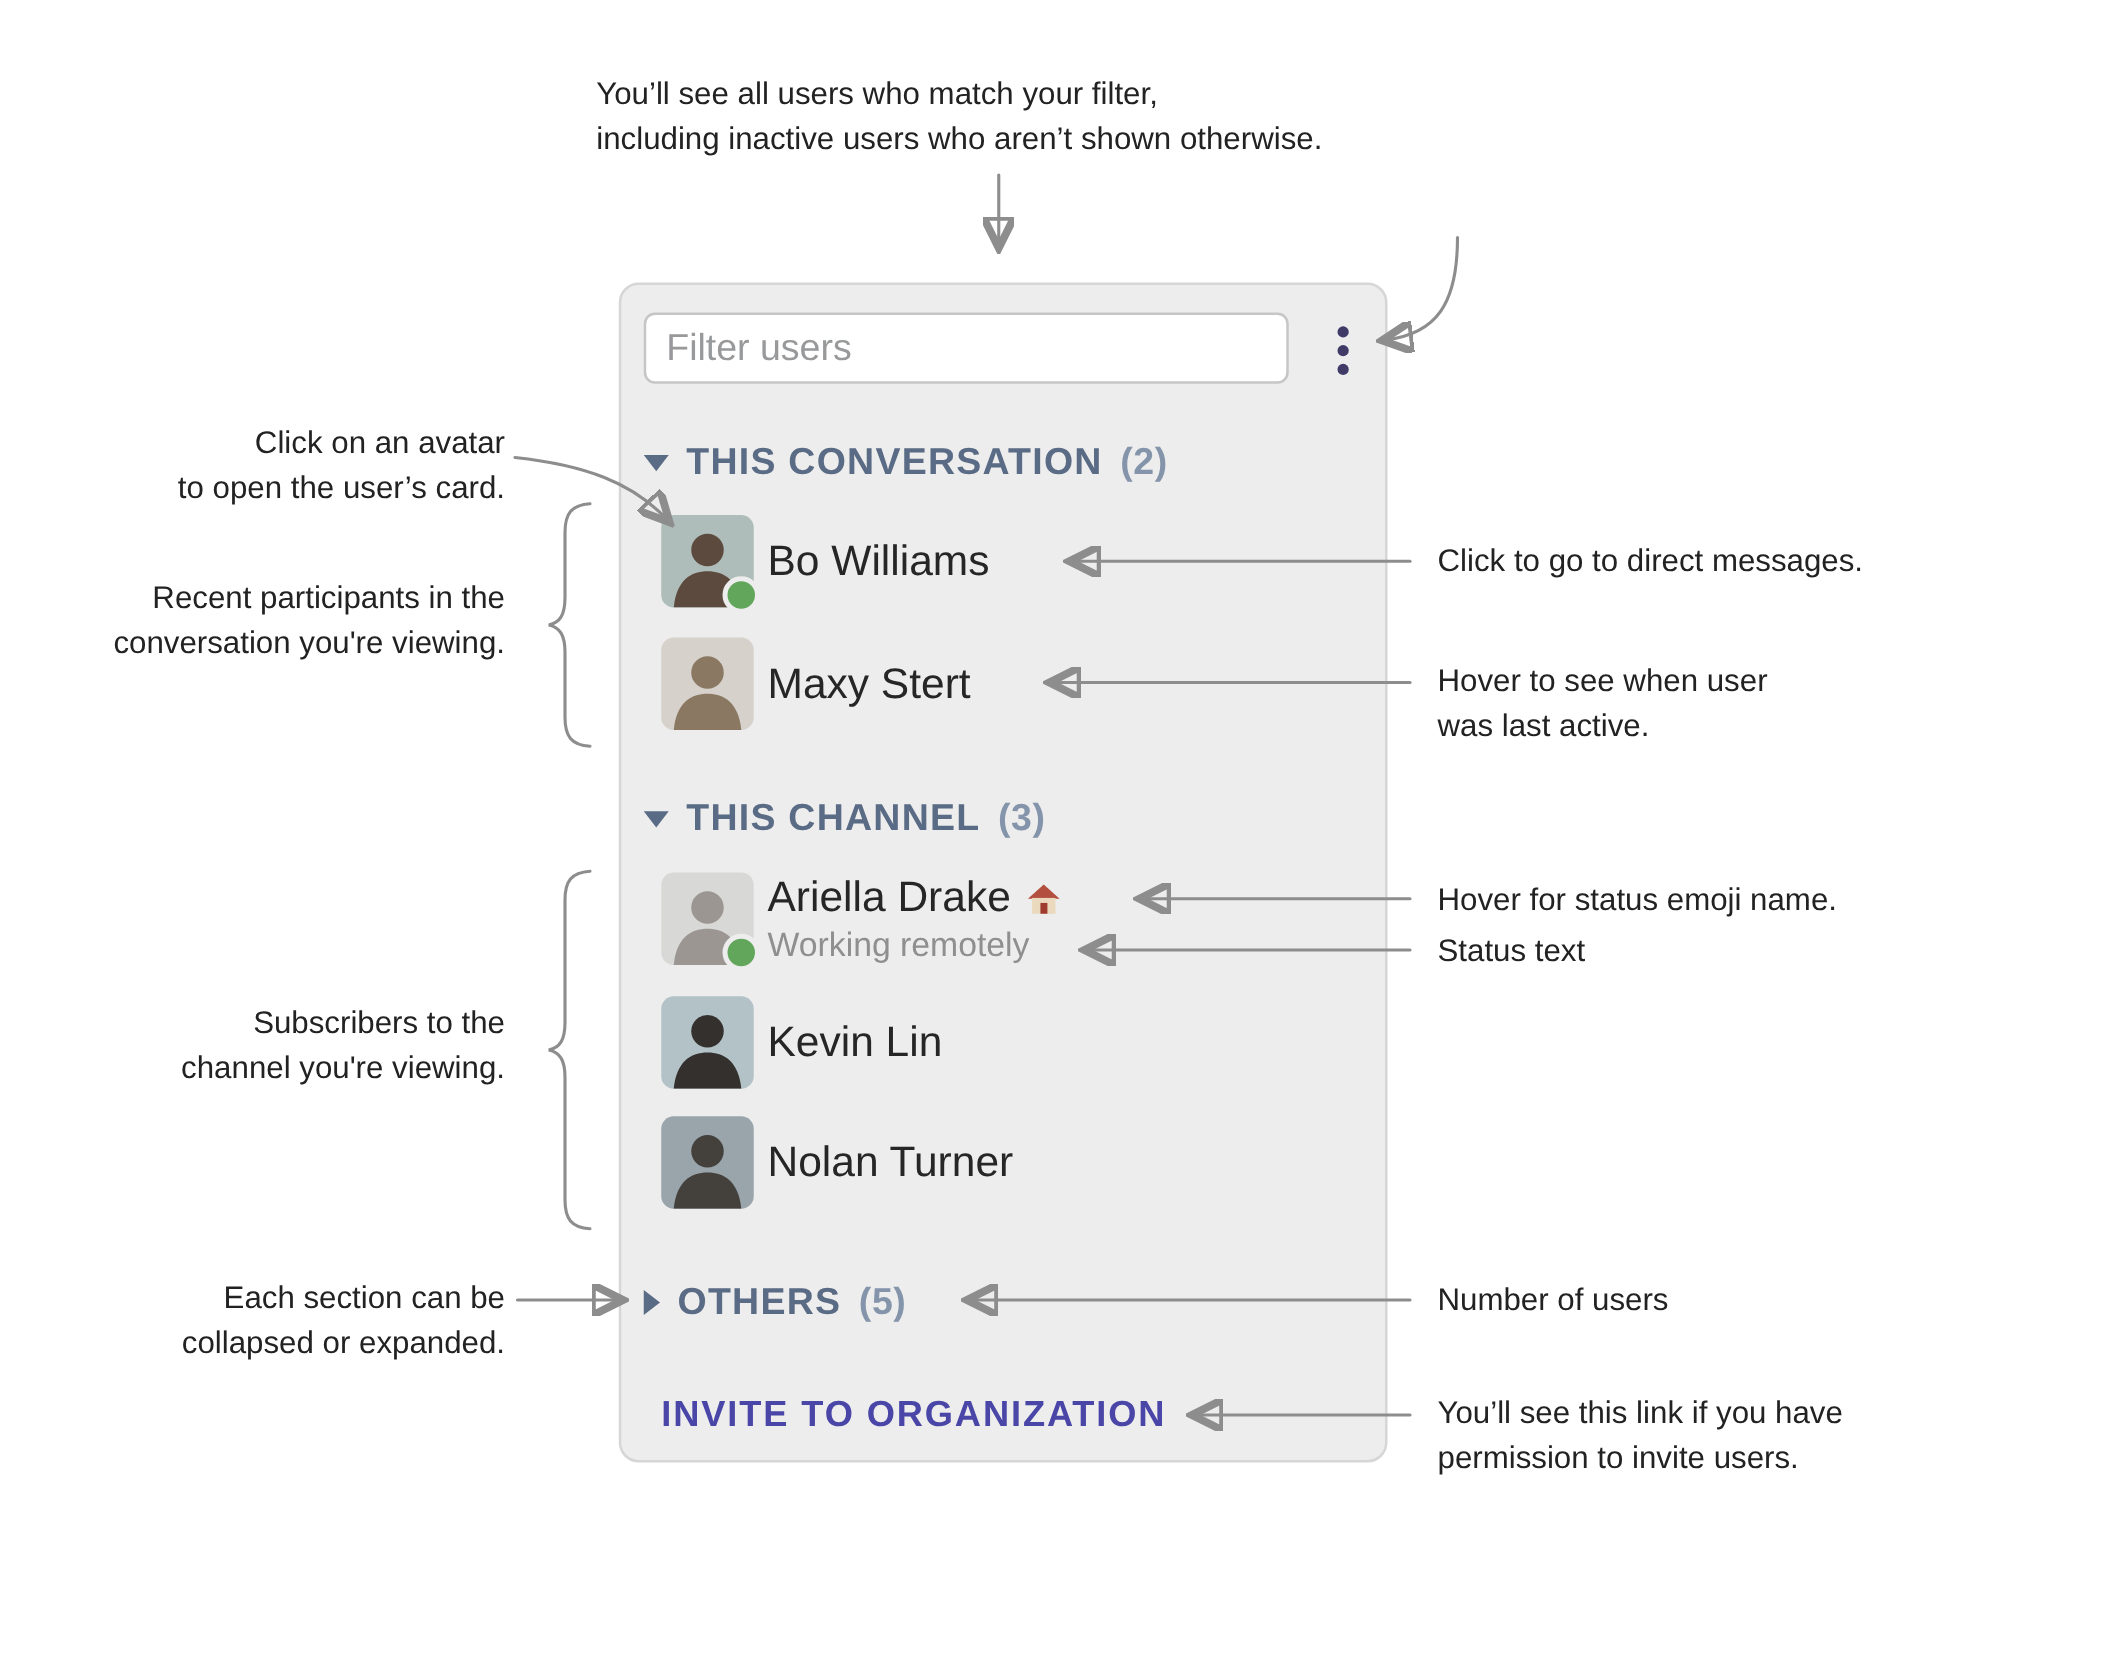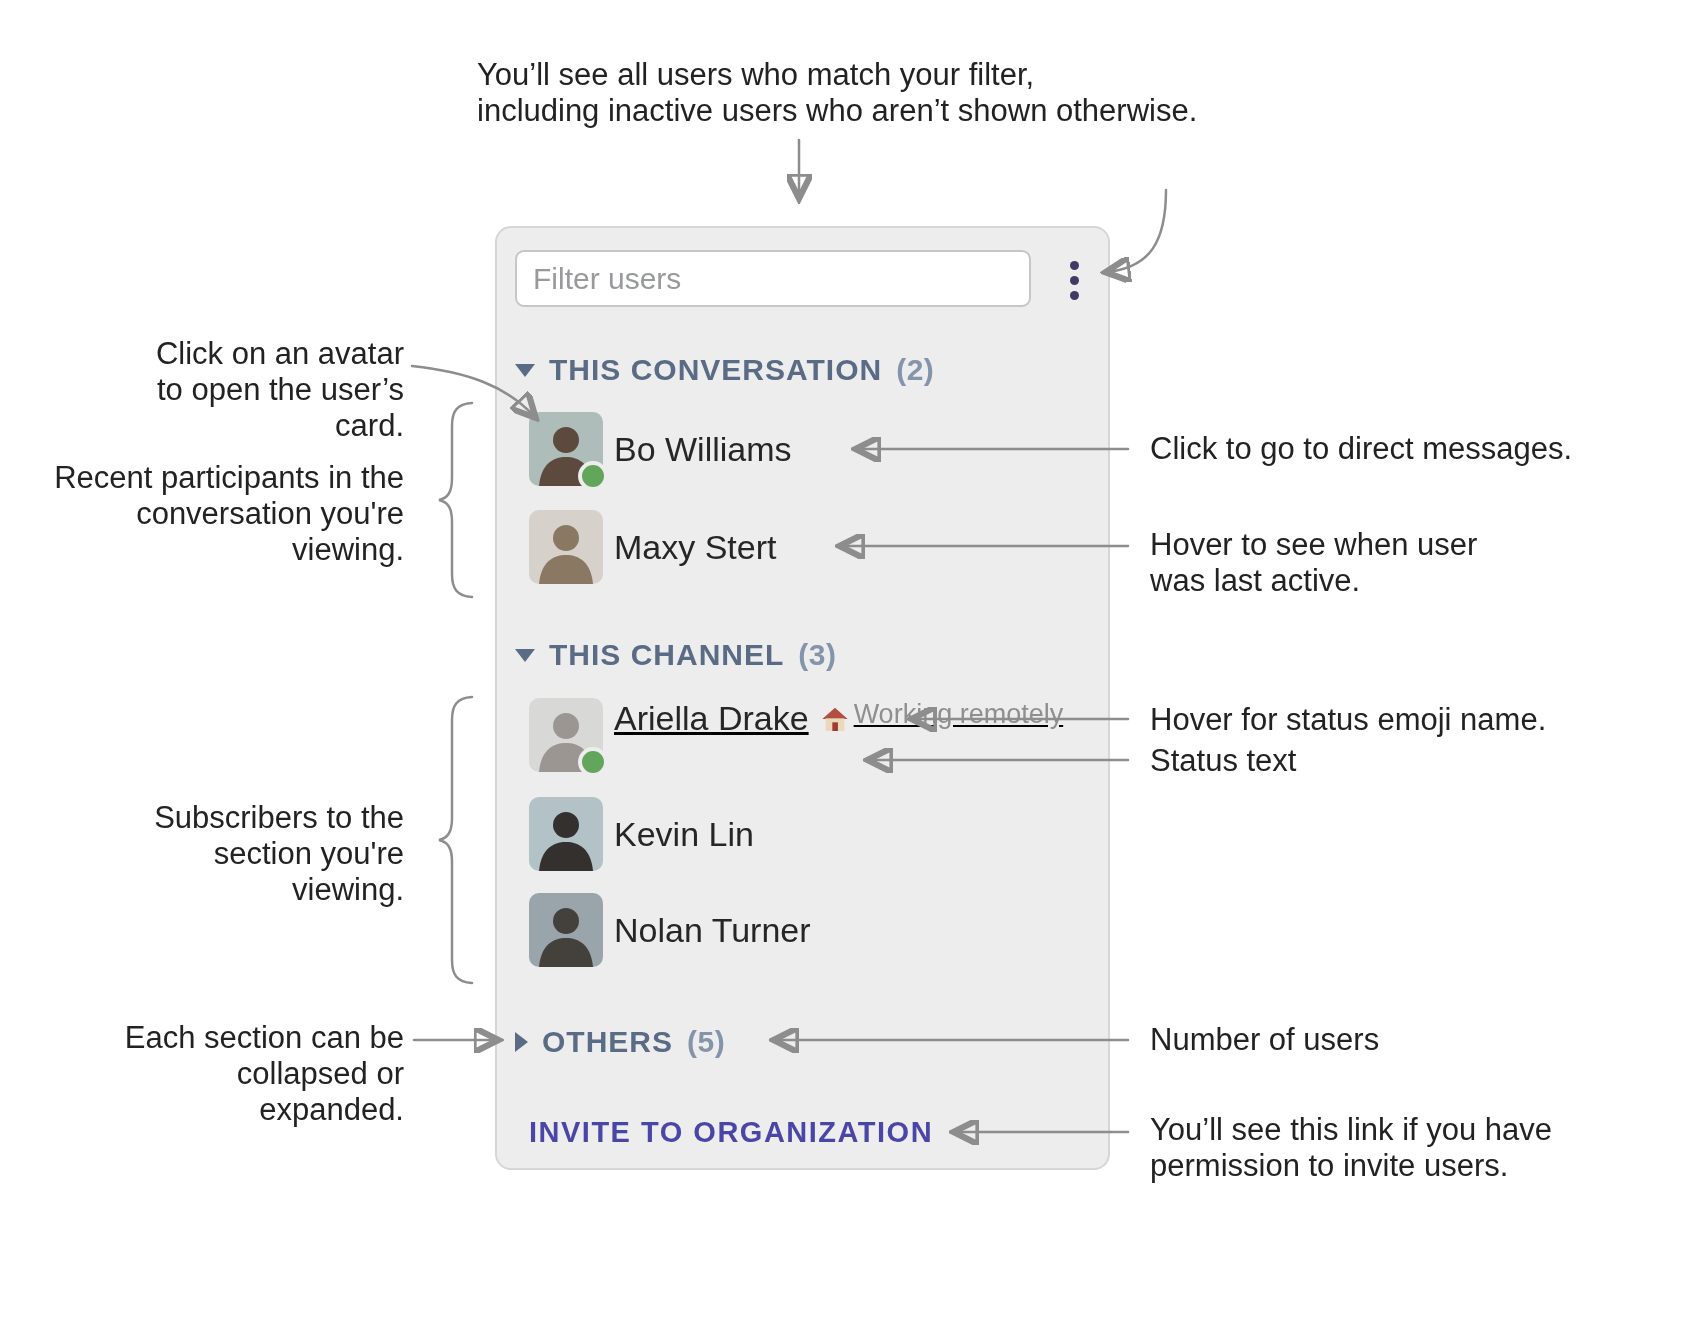--- a/index.html
+++ b/index.html
@@ -5,21 +5,21 @@
   html,body{margin:0;padding:0;background:#ffffff;}
   .canvas{
     position:relative;width:1683px;height:1328px;background:#ffffff;
     font-family:"Liberation Sans","DejaVu Sans",sans-serif;overflow:hidden;
   }
   
   .connectors{position:absolute;left:0;top:0;z-index:3;pointer-events:none;}
   .connectors path{stroke:#8d8d8d;stroke-width:2.5;fill:none;stroke-linecap:round;}
 
   
-  .note{position:absolute;z-index:2;font-size:31px;line-height:36px;color:#222222;}
+  .note{position:absolute;z-index:2;font-size:25px;line-height:36px;color:#222222;}
   .note.ralign{text-align:right;}
 
   
   .panel{
     position:absolute;left:495px;top:226px;width:615px;height:944px;box-sizing:border-box;
     background:#ededed;border:2px solid #d6d6d6;border-radius:16px;z-index:1;padding-left:37px;
   }
   .filter-input{
     position:absolute;left:18px;top:22px;width:516px;height:57px;box-sizing:border-box;
     background:#ffffff;border:2px solid #c6c6c6;border-radius:9px;outline:none;
@@ -41,21 +41,21 @@
 
   .row{position:absolute;left:32px;display:flex;align-items:center;gap:11px;height:74px;}
   .row.top-align{align-items:flex-start;}
   .avatar{position:relative;width:74px;height:74px;flex:0 0 74px;cursor:pointer;}
   .avatar svg{display:block;width:74px;height:74px;border-radius:10px;}
   .presence{
     position:absolute;right:-5px;bottom:-5px;width:22px;height:22px;border-radius:50%;
     background:#62a65c;border:4px solid #ededed;box-sizing:content-box;
   }
   .uname{font-size:34px;color:#262626;cursor:pointer;white-space:nowrap;}
-  .name-col{display:flex;flex-direction:row;gap:3px;padding-top:1px;text-decoration:underline;}
+  .name-col{display:flex;flex-direction:column;gap:3px;padding-top:1px;}
   .name-line{display:flex;align-items:center;gap:10px;}
   .status{font-size:27px;line-height:30px;color:#8f8f8f;}
   .house{width:32px;height:32px;}
 
   .invite{
     position:absolute;left:32px;top:888px;font-weight:bold;font-size:29px;letter-spacing:1.5px;
     color:#4a46a8;cursor:pointer;white-space:nowrap;
   }
 
   
@@ -205,21 +205,21 @@
     <div>Hover to see when user</div>
     <div>was last active.</div>
   </div>
 
   <div class="note" style="left:1150px;top:702px">Hover for status emoji name.</div>
 
   <div class="note" style="left:1150px;top:743px">Status text</div>
 
   <div class="note ralign" style="left:104px;top:800px;width:300px">
     <div>Subscribers to the</div>
-    <div>section you're viewing.</div>
+    <div>channel you're viewing.</div>
   </div>
 
   <div class="note ralign" style="left:104px;top:1020px;width:300px">
     <div>Each section can be</div>
     <div>collapsed or expanded.</div>
   </div>
 
   <div class="note" style="left:1150px;top:1022px">Number of users</div>
 
   <div class="note" style="left:1150px;top:1112px">

